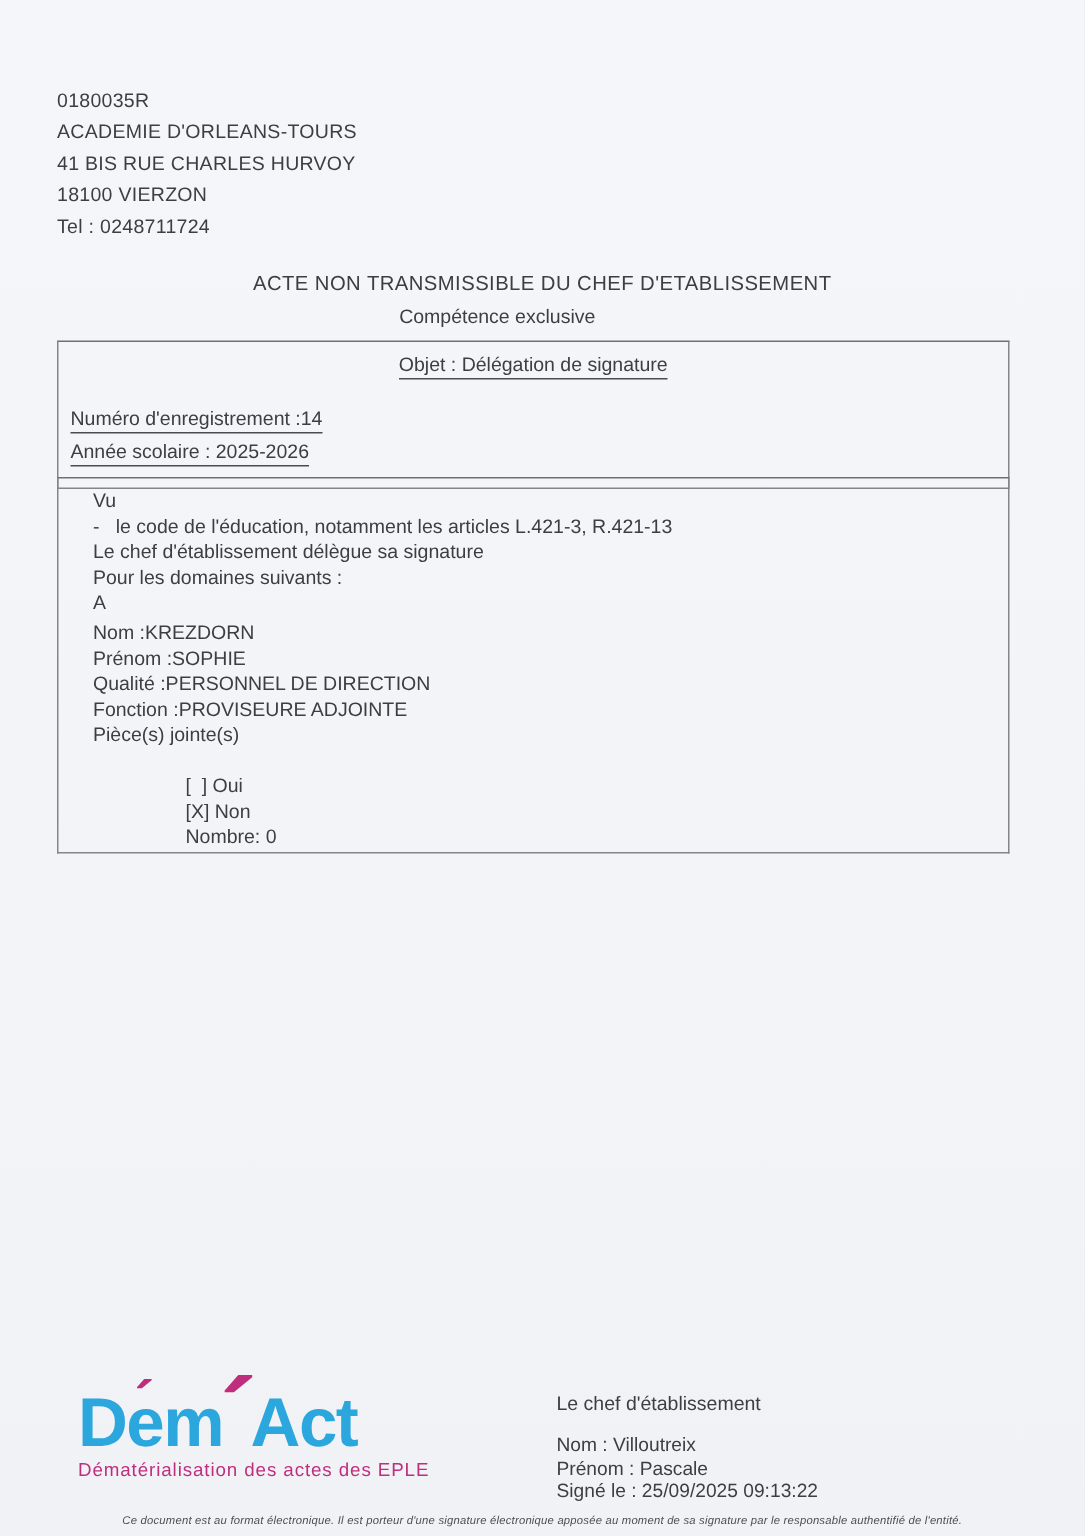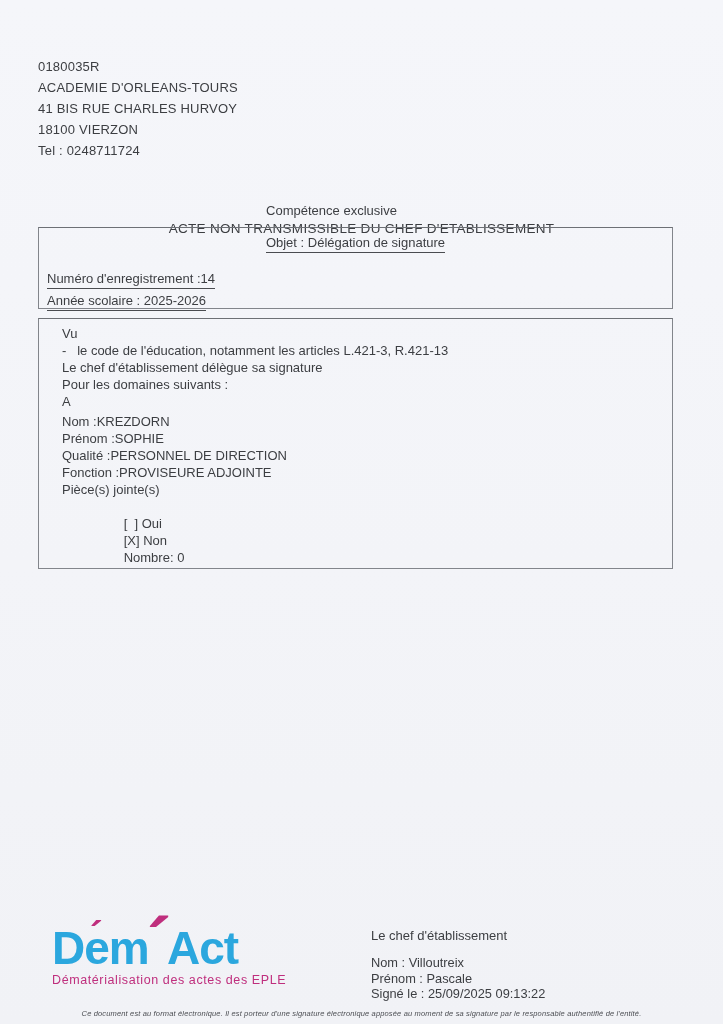--- a/index.html
+++ b/index.html
@@ -9,25 +9,25 @@
     background:#e9eaee;
   }
   .page{
     position:relative;width:723px;height:1024px;overflow:hidden;
     background:linear-gradient(180deg,#f5f6fa 0%,#f3f4f8 55%,#f1f2f6 100%);
     color:#3c3e42;
   }
   
   .sender{position:absolute;left:38px;top:56px;font-size:13px;line-height:21px;letter-spacing:.2px;}
   
-  .doc-title{position:absolute;left:0;top:181px;width:723px;text-align:center;font-size:13.5px;letter-spacing:.3px;margin-top:40px;}
+  .doc-title{position:absolute;left:0;top:181px;width:723px;text-align:center;font-size:13.5px;letter-spacing:.3px;}
   .doc-subtitle{position:absolute;left:0;top:203px;width:663px;text-align:center;font-size:13px;}
   
   .box{position:absolute;left:38px;width:635px;box-sizing:border-box;border:1px solid #82858b;border-top-color:#6d7075;background:transparent;}
-  .box1{top:227px;height:82px;padding:7px 8px 0 8px;}
+  .box1{top:227px;height:99px;padding:7px 8px 0 8px;}
   .box2{top:318px;height:251px;padding:6px 9px 0 23px;font-size:13px;line-height:17px;}
   .objet-line{text-align:center;font-size:13px;}
   .objet-line span{border-bottom:1px solid #4a4c50;padding-bottom:2px;}
   .reg-line{margin-top:19px;font-size:13px;line-height:19px;width:fit-content;border-bottom:1px solid #4a4c50;}
   .year-line{margin-top:2px;font-size:13px;line-height:19px;width:fit-content;border-bottom:1px solid #4a4c50;}
   .vu-item{white-space:pre;}
   .emph{font-weight:500;}
   .tight{line-height:13.5px;margin:1px 0 2px 0;}
   .spacer-sm{height:3px;}
   .attach-row{margin-left:40px;white-space:pre;}

